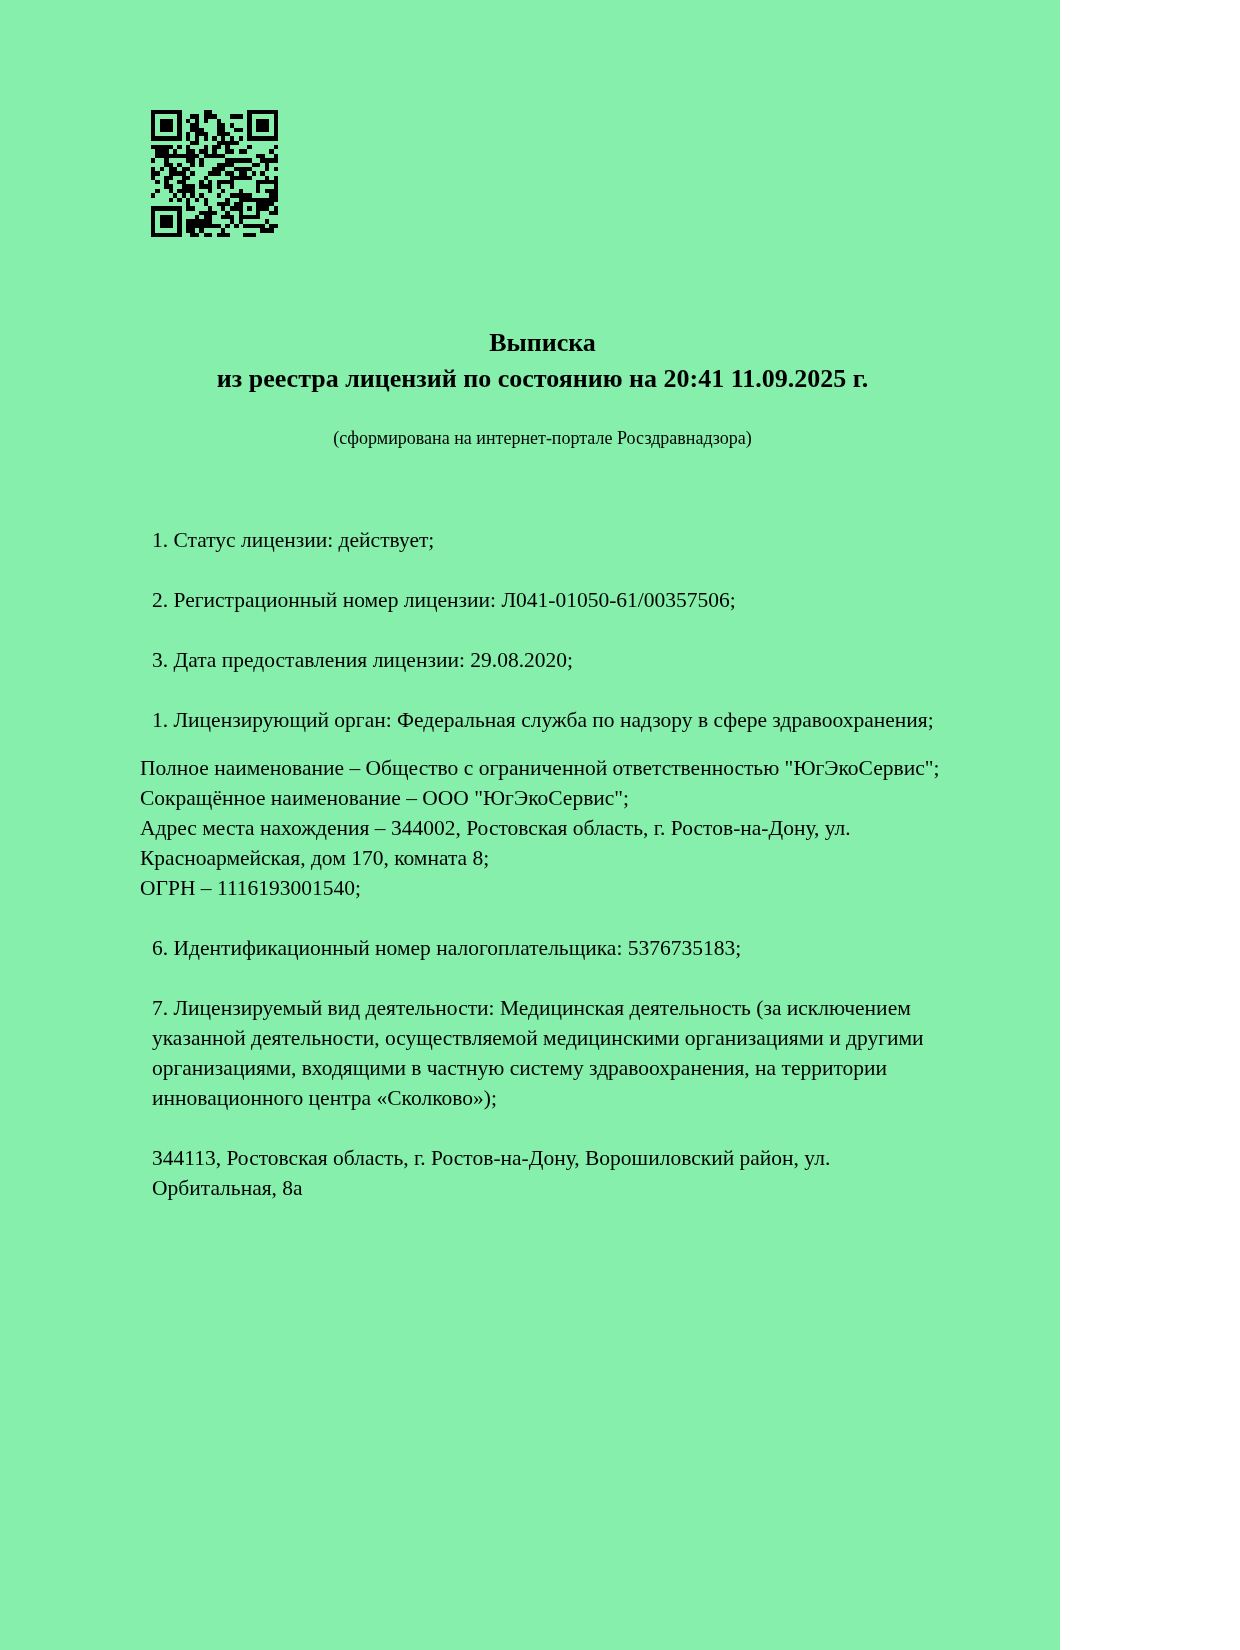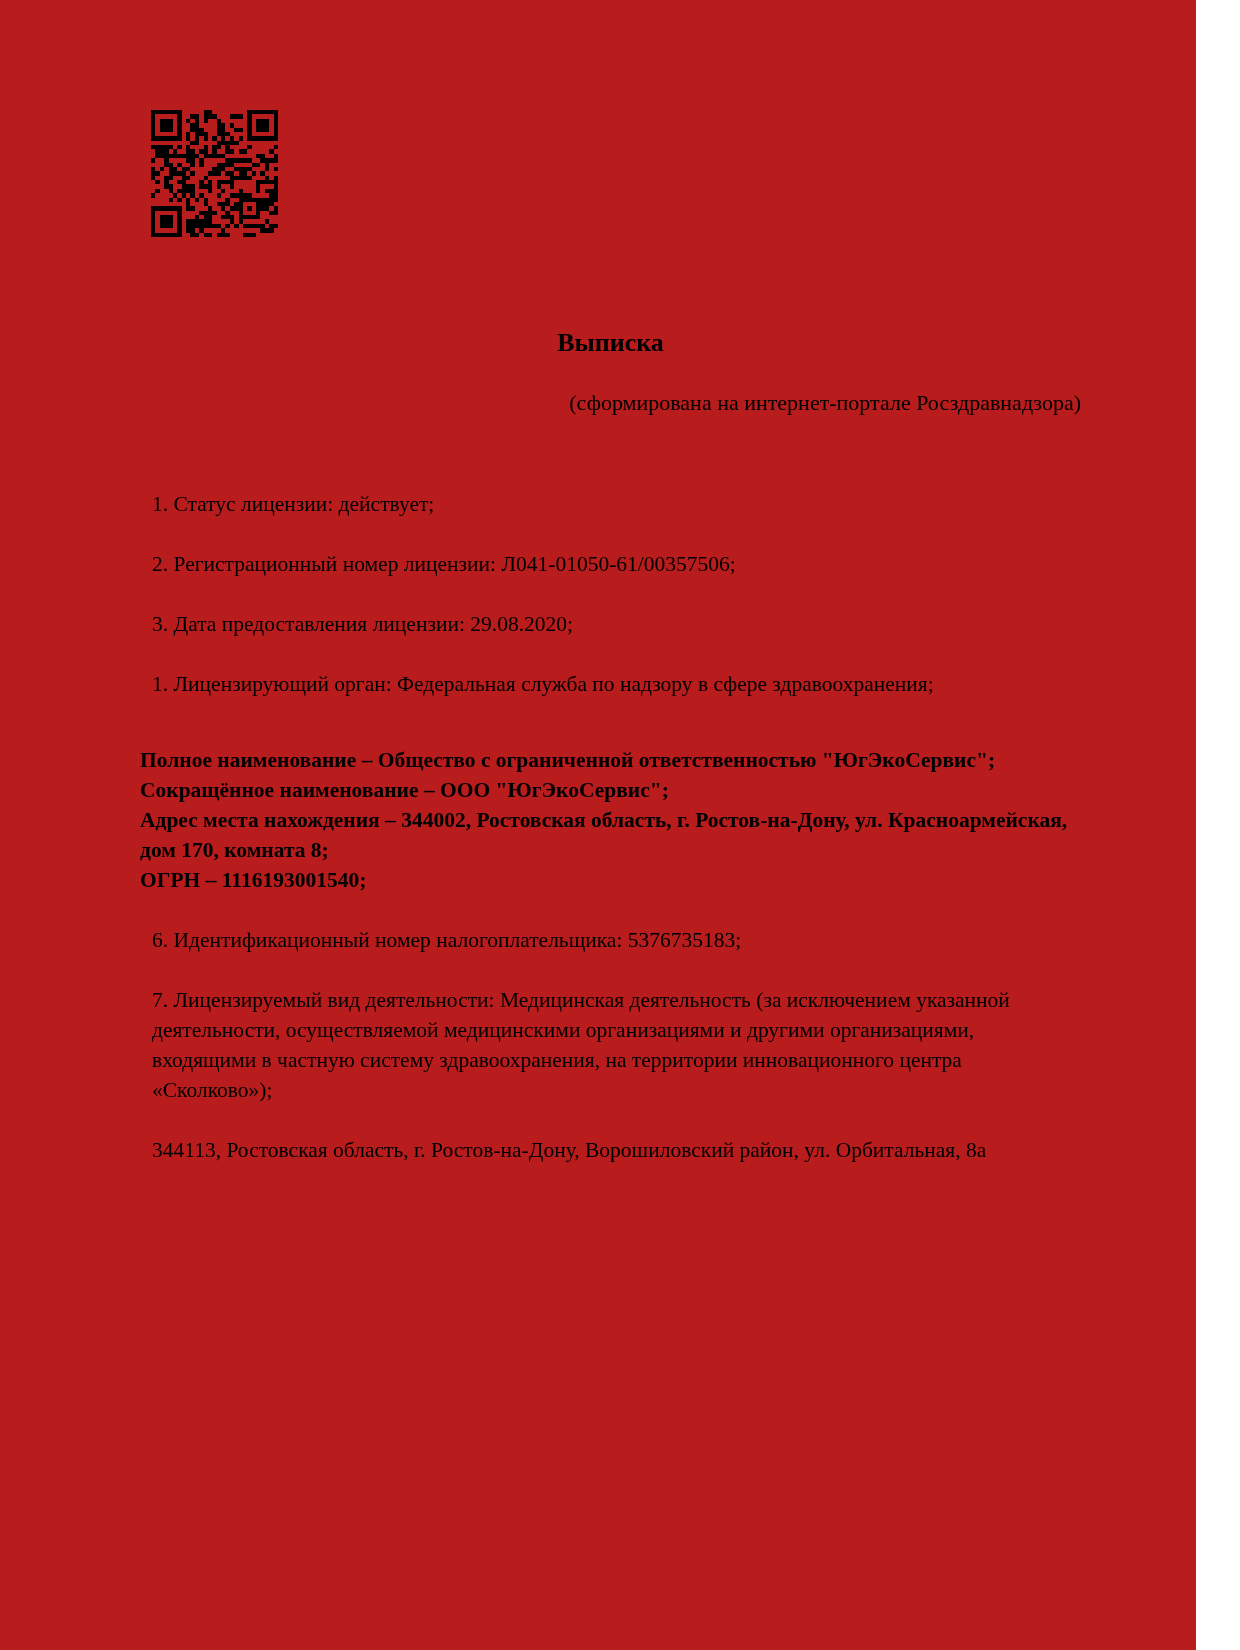--- a/index.html
+++ b/index.html
@@ -2,24 +2,24 @@
 <html lang="ru"><head>
 <meta charset="utf-8">
 <style>
   html, body {
     margin: 0;
     padding: 0;
     background: #ffffff;
   }
   .page {
     position: relative;
-    width: 1196px;
+    width: 1060px;
     height: 1650px;
     box-sizing: border-box;
-    background: #b91c1c;
+    background: #86efac;
     color: #000000;
     font-family: "Liberation Serif", "DejaVu Serif", serif;
     font-size: 21.5px;
     line-height: 30px;
     padding: 110px 115px 8px 140px;
     overflow: hidden;
   }
   .qr {
     width: 127px;
     height: 127px;
@@ -29,37 +29,36 @@
   .title-block {
     margin-top: 88px;
   }
   .title-line {
     text-align: center;
     font-weight: 700;
     font-size: 26px;
     line-height: 36px;
   }
   .subtitle {
-    text-align: right;
-    font-size: 22px;
+    text-align: center;
+    font-size: 18px;
     line-height: 23px;
     margin-top: 30px;
   }
   .body-text {
     margin-top: 75px;
   }
   .para {
     margin: 30px 0 0 12px;
   }
   .para:first-child {
     margin-top: 0;
   }
   .entity-block {
-    margin-top: 46px;
-    font-weight: bold;
+    margin-top: 18px;
   }
   .entity-line {
     margin: 0;
   }
 </style>
 </head>
 <body>
 
 <div class="page">
 
@@ -479,20 +478,21 @@
         <rect x="16" y="28" width="1" height="1"></rect>
         <rect x="17" y="28" width="1" height="1"></rect>
         <rect x="21" y="28" width="1" height="1"></rect>
         <rect x="22" y="28" width="1" height="1"></rect>
         <rect x="23" y="28" width="1" height="1"></rect>
       </svg>
   </div>
 
   <div class="title-block">
     <div class="title-line">Выписка</div>
+    <div class="title-line">из реестра лицензий по состоянию на 20:41 11.09.2025 г.</div>
   </div>
 
   <div class="subtitle">(сформирована на интернет-портале Росздравнадзора)</div>
 
   <div class="body-text">
 
     <p class="para">1. Статус лицензии: действует;</p>
 
     <p class="para">2. Регистрационный номер лицензии: Л041-01050-61/00357506;</p>
 

